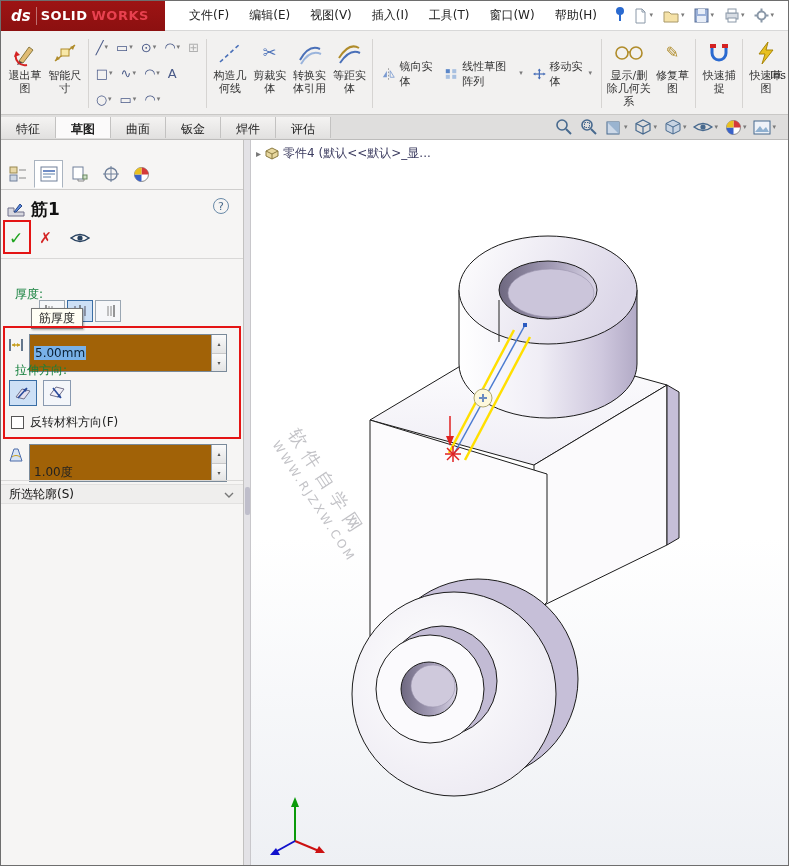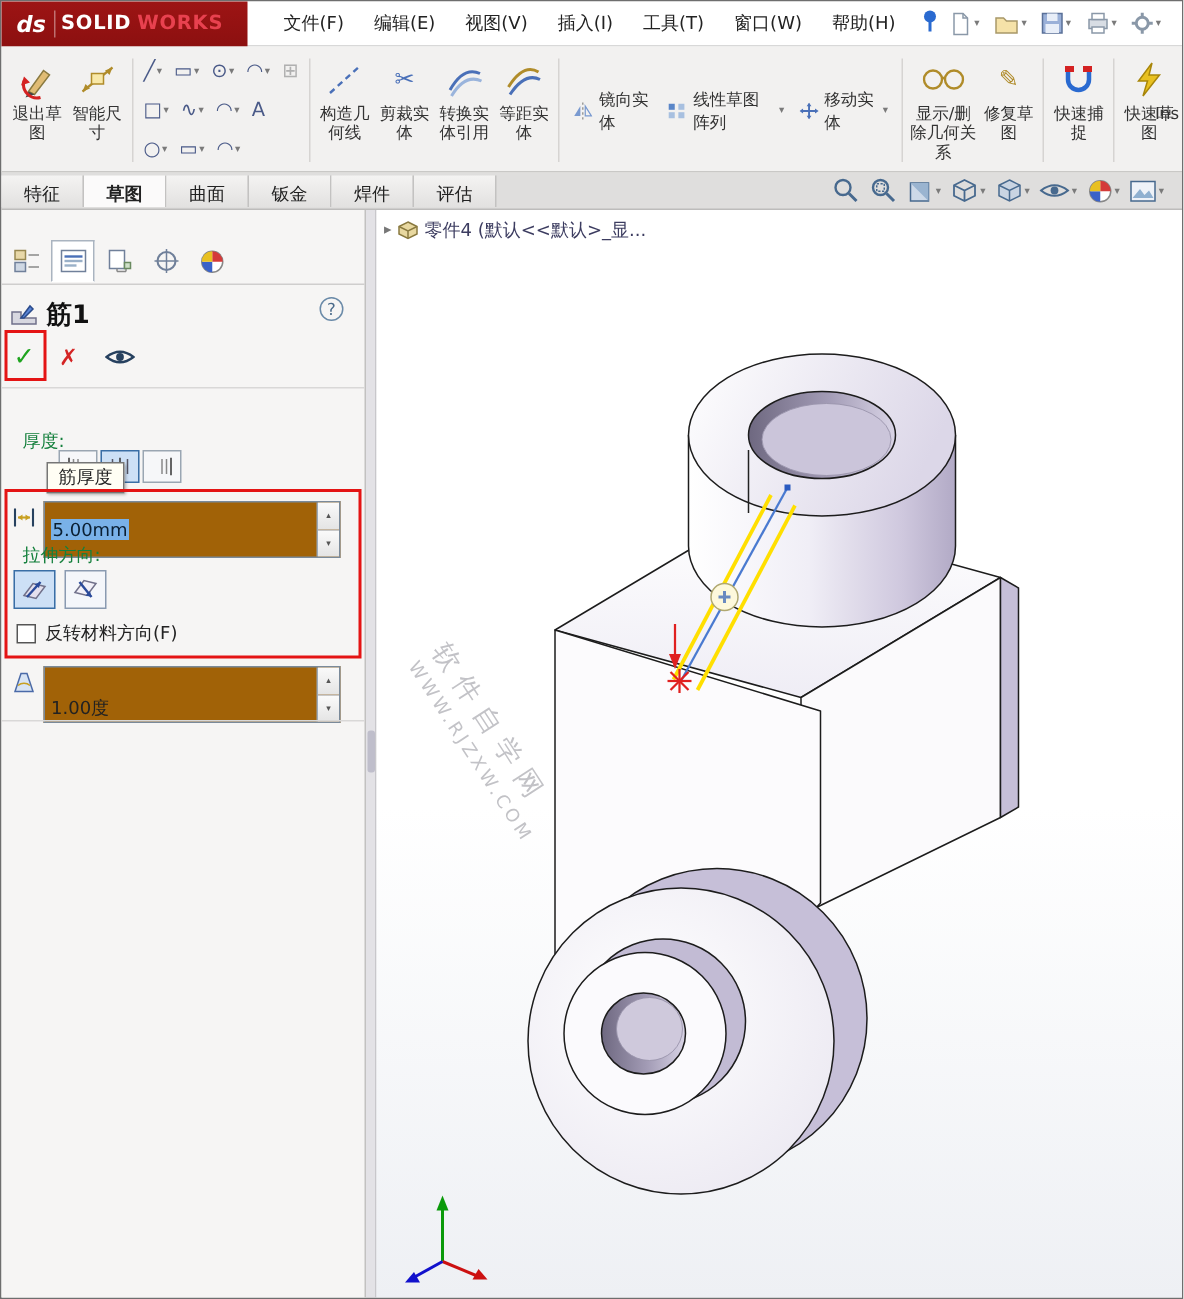--- a/index.html
+++ b/index.html
@@ -579,20 +579,28 @@
       <div class="inp" style="top:304px;left:28px;width:198px;align-items:flex-end;">
         <span class="val">1.00度</span>
         <span class="spinner">
           <span class="spin">▴</span>
           <span class="spin">▾</span>
         </span>
       </div>
 
       <div class="pdivider" style="top:340px;"></div>
 
+      <div class="sec-head" style="top:344px;">
+        <span>所选轮廓(S)</span>
+        <span class="chev">
+          <svg width="10" height="6" viewBox="0 0 10 6">
+              <polyline points="1,1 5,5 9,1" fill="none" stroke="#777" stroke-width="1.4"></polyline>
+            </svg>
+        </span>
+      </div>
 
       <div class="annot" style="left:2px;top:80px;width:28px;height:34px;"></div>
       <div class="annot" style="left:2px;top:186px;width:238px;height:113px;"></div>
     </div>
 
     <div class="splitter">
       <span class="grip"></span>
     </div>
 
     <div class="viewport">

